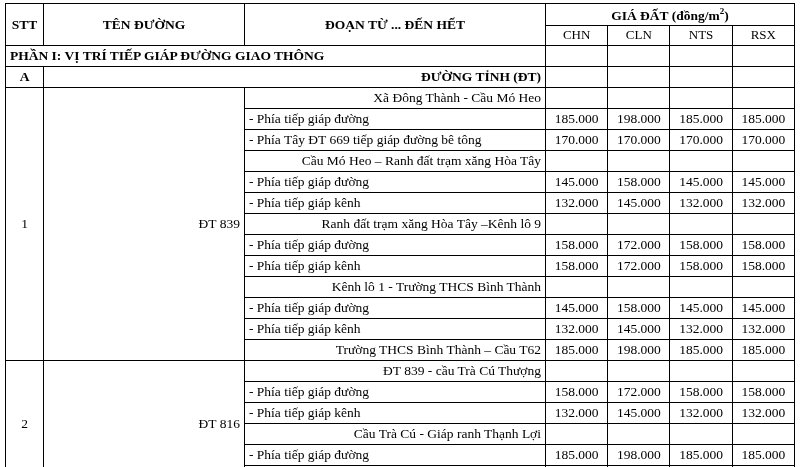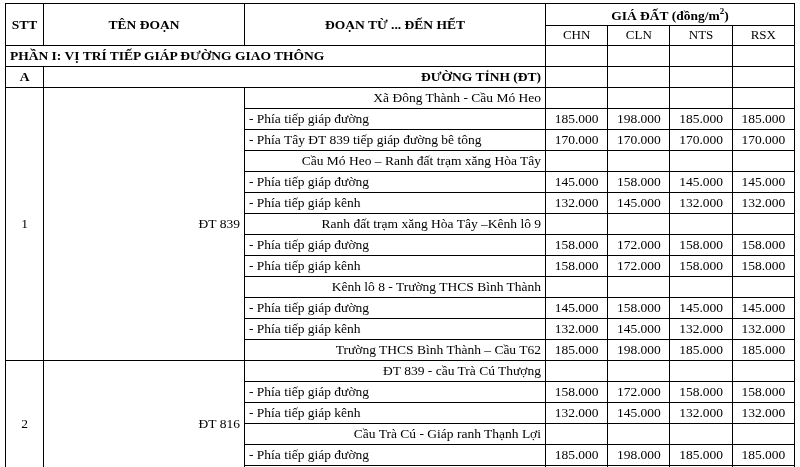--- a/index.html
+++ b/index.html
@@ -81,21 +81,21 @@
       <col class="col-name">
       <col class="col-seg">
       <col class="col-price">
       <col class="col-price">
       <col class="col-price">
       <col class="col-price">
     </colgroup>
     <thead>
       <tr>
         <th class="head" rowspan="2">STT</th>
-        <th class="head" rowspan="2">TÊN ĐOẠN</th>
+        <th class="head" rowspan="2">TÊN ĐƯỜNG</th>
         <th class="head" rowspan="2">ĐOẠN TỪ ... ĐẾN  HẾT</th>
         <th class="head" colspan="4"><span>GIÁ ĐẤT (đồng/m</span><sup>2</sup><span>)</span></th>
       </tr>
       <tr>
         <th class="head-sub">CHN</th>
         <th class="head-sub">CLN</th>
         <th class="head-sub">NTS</th>
         <th class="head-sub">RSX</th>
       </tr>
     </thead>
@@ -126,21 +126,21 @@
           <td class="price"></td>
         </tr>
         <tr class="row-h">
           <td class="seg-sub">- Phía tiếp giáp đường</td>
           <td class="price">185.000</td>
           <td class="price">198.000</td>
           <td class="price">185.000</td>
           <td class="price">185.000</td>
         </tr>
         <tr class="row-h">
-          <td class="seg-sub">- Phía Tây ĐT 839 tiếp giáp đường bê tông</td>
+          <td class="seg-sub">- Phía Tây ĐT 669 tiếp giáp đường bê tông</td>
           <td class="price">170.000</td>
           <td class="price">170.000</td>
           <td class="price">170.000</td>
           <td class="price">170.000</td>
         </tr>
         <tr class="row-h">
           <td class="seg-main">Cầu Mó Heo – Ranh đất trạm xăng Hòa Tây</td>
           <td class="price"></td>
           <td class="price"></td>
           <td class="price"></td>
@@ -175,21 +175,21 @@
           <td class="price">158.000</td>
         </tr>
         <tr class="row-h">
           <td class="seg-sub">- Phía tiếp giáp kênh</td>
           <td class="price">158.000</td>
           <td class="price">172.000</td>
           <td class="price">158.000</td>
           <td class="price">158.000</td>
         </tr>
         <tr class="row-h">
-          <td class="seg-main">Kênh lô 8 - Trường THCS Bình Thành</td>
+          <td class="seg-main">Kênh lô 1 - Trường THCS Bình Thành</td>
           <td class="price"></td>
           <td class="price"></td>
           <td class="price"></td>
           <td class="price"></td>
         </tr>
         <tr class="row-h">
           <td class="seg-sub">- Phía tiếp giáp đường</td>
           <td class="price">145.000</td>
           <td class="price">158.000</td>
           <td class="price">145.000</td>

